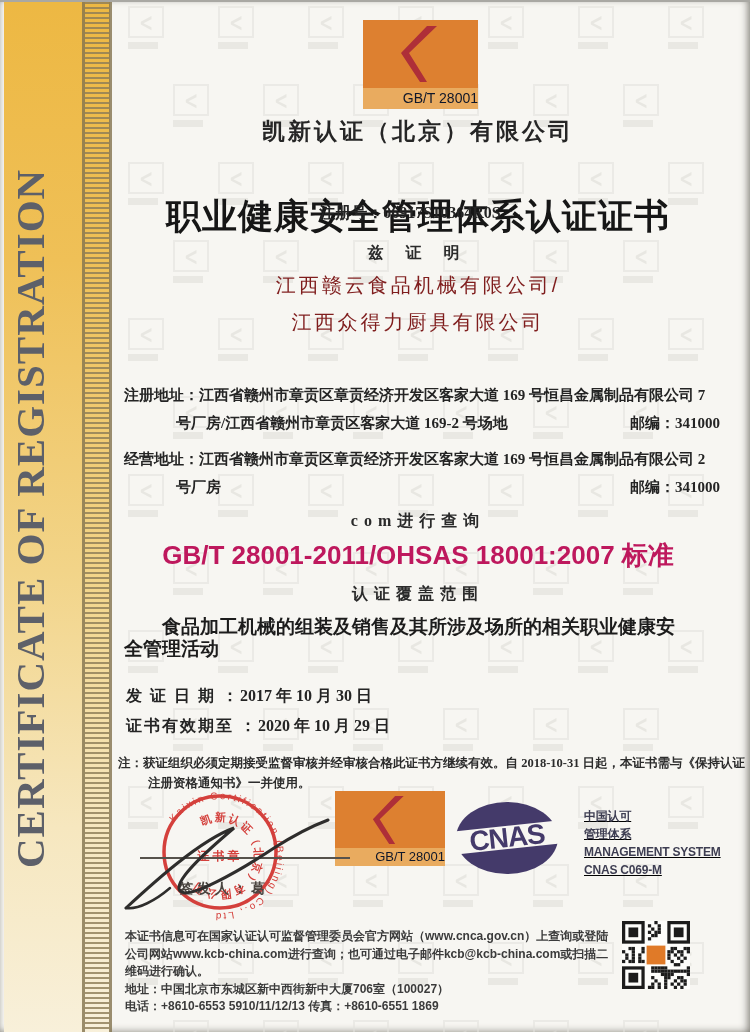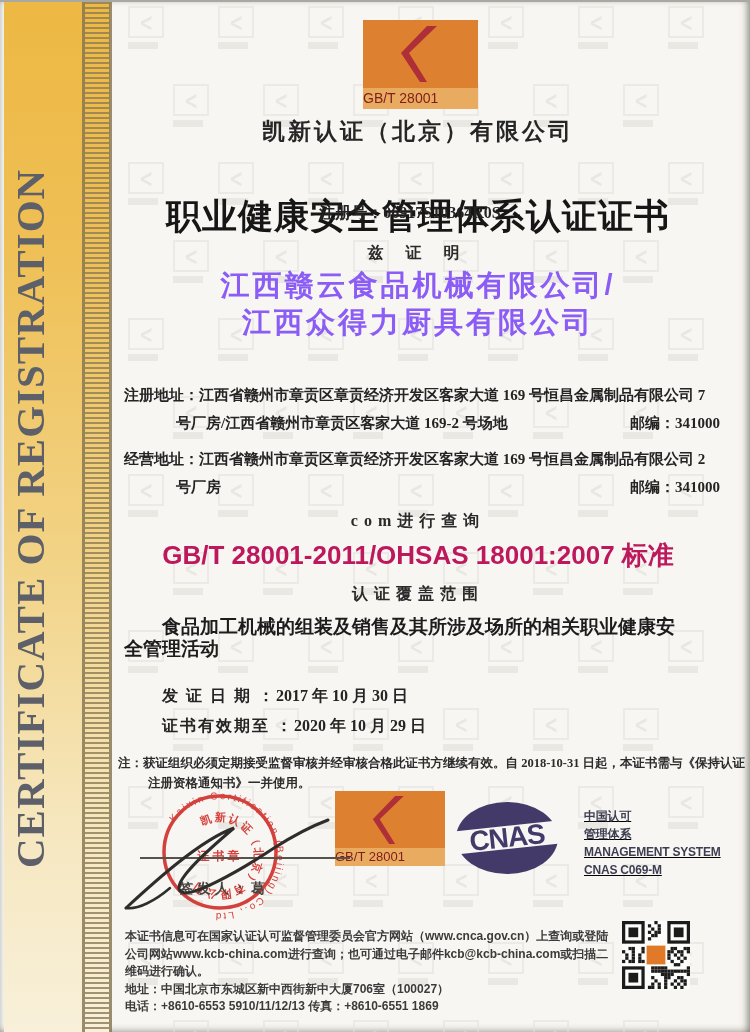--- a/index.html
+++ b/index.html
@@ -34,26 +34,26 @@
   .wm-sq{width:32px;height:28px;border:2px solid #e3e2dd;display:flex;align-items:center;justify-content:center;}
   .wm-sq span{font-family:"DejaVu Sans",sans-serif;font-size:17px;font-weight:bold;color:#dddcd6;transform:scaleY(1.45);}
   .wm-bar{width:30px;height:7px;background:#deddd7;margin-top:4px;}
   
   .content{position:absolute;left:112px;top:0;width:612px;height:1032px;z-index:2;}
   .abs{position:absolute;}
   .ctr{left:0;right:0;text-align:center;}
   
   .kcb-logo{display:flex;flex-direction:column;}
   .kcb-orange{background:#dd8030;display:flex;align-items:center;justify-content:center;}
-  .kcb-strip{background:#e9ab5f;text-align:left;font-family:"Liberation Sans","DejaVu Sans",sans-serif;color:#7f1d1d;}
+  .kcb-strip{background:#e9ab5f;text-align:right;font-family:"Liberation Sans","DejaVu Sans",sans-serif;color:#0f172a;}
   .issuer-line{font-size:23px;font-weight:bold;letter-spacing:3px;color:#262626;}
   .cert-title{font-size:35px;font-weight:bold;letter-spacing:1px;color:#161616;}
   .reg-line{font-size:16px;font-weight:bold;color:#242424;}
   .small-head{font-size:16px;font-weight:bold;letter-spacing:9px;color:#2a2a2a;}
-  .company{font-family:"Liberation Sans","DejaVu Sans",sans-serif;font-size:29px;font-weight:bold;letter-spacing:3px;color:#8b5cf6;line-height:37px;}
+  .company{font-family:"Liberation Sans","DejaVu Sans",sans-serif;font-size:20px;font-weight:normal;letter-spacing:3px;color:#7f1d1d;line-height:37px;}
   .credit{font-size:16px;font-weight:bold;color:#242424;}
   .addr{font-size:15px;font-weight:bold;color:#242424;line-height:16px;}
   .addr .l2{display:flex;justify-content:space-between;margin-left:52px;margin-top:12px;}
   .std-line{font-family:"Liberation Sans","DejaVu Sans",sans-serif;font-size:26px;font-weight:bold;color:#be185d;}
   .scope{font-size:19px;font-weight:bold;color:#1c1c1c;line-height:22px;text-indent:2em;}
   .daterow{font-size:16px;font-weight:bold;color:#242424;margin-bottom:9px;}
   .daterow .lbl{letter-spacing:2px;}
   .note{font-size:12.5px;font-weight:bold;color:#2c2c2c;line-height:20px;padding-left:30px;text-indent:-30px;}
   .kcb-caption{font-size:17px;color:#3a3a3a;text-align:center;margin-top:5px;letter-spacing:1px;}
   .cnas-text div{font-family:"Liberation Sans","DejaVu Sans",sans-serif;font-size:12px;font-weight:bold;color:#3e3e52;line-height:18px;letter-spacing:-0.2px;}
@@ -654,21 +654,21 @@
         <span>邮编：341000</span>
       </div>
     </div>
 
     <div class="abs ctr small-head" style="top:509px;letter-spacing:6px;">com进行查询</div>
     <div class="abs ctr std-line" style="top:536px;">GB/T 28001-2011/OHSAS 18001:2007 标准</div>
     <div class="abs ctr small-head" style="top:582px;letter-spacing:6px;">认证覆盖范围</div>
 
     <div class="abs scope" style="top:614px;left:12px;width:552px;">食品加工机械的组装及销售及其所涉及场所的相关职业健康安全管理活动</div>
 
-    <div class="abs" style="top:684px;left:14px;margin-left:36px;">
+    <div class="abs" style="top:684px;left:14px;">
       <div class="daterow">
         <span class="lbl">发 证 日 期 ：</span><span>2017 年 10 月 30 日</span>
       </div>
       <div class="daterow">
         <span class="lbl">证书有效期至 ：</span><span>2020 年 10 月 29 日</span>
       </div>
     </div>
 
     <div class="abs note" style="top:751px;left:6px;width:604px;">注：获证组织必须定期接受监督审核并经审核合格此证书方继续有效。自 2018-10-31 日起，本证书需与《保持认证注册资格通知书》一并使用。</div>
 

